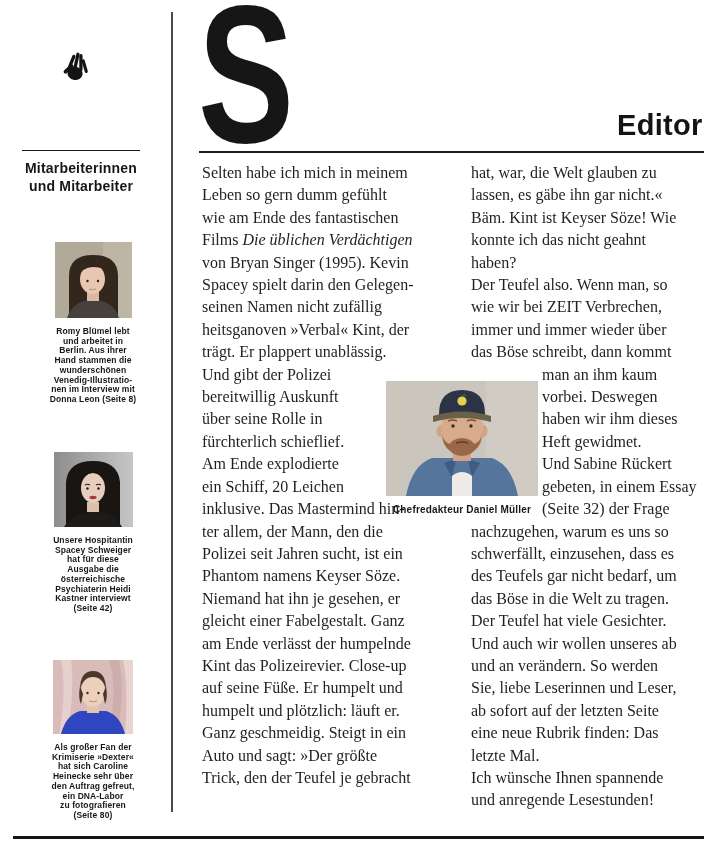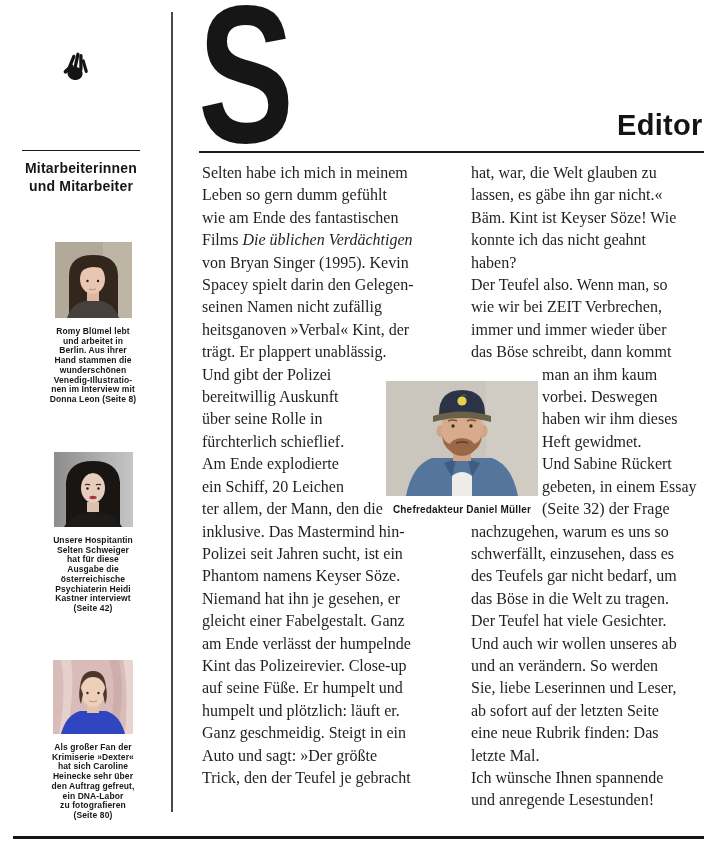--- a/index.html
+++ b/index.html
@@ -116,21 +116,21 @@
       <ellipse cx="39" cy="36" rx="12" ry="15" fill="#e7cdbd"></ellipse>
       <path d="M27,30 Q28,15 39,15 Q51,15 51,30 Q46,21 39,21 Q31,21 27,30 Z" fill="#181513"></path>
       <path d="M31,33 Q33.5,31.6 36,33" stroke="#241a14" stroke-width="1.1" fill="none"></path>
       <path d="M42,33 Q44.5,31.6 47,33" stroke="#241a14" stroke-width="1.1" fill="none"></path>
       <circle cx="33.5" cy="36.5" r="1.2" fill="#241a14"></circle>
       <circle cx="44.5" cy="36.5" r="1.2" fill="#241a14"></circle>
       <ellipse cx="39" cy="45.5" rx="3.6" ry="1.7" fill="#a8373c"></ellipse>
     </svg>
     <figcaption>
         <div class="tline"><span>Unsere Hospitantin</span></div>
-        <div class="tline"><span>Selten Schweiger</span></div>
+        <div class="tline"><span>Spacey Schweiger</span></div>
         <div class="tline"><span>hat für diese</span></div>
         <div class="tline"><span>Ausgabe die</span></div>
         <div class="tline"><span>österreichische</span></div>
         <div class="tline"><span>Psychiaterin Heidi</span></div>
         <div class="tline"><span>Kastner interviewt</span></div>
         <div class="tline"><span>(Seite 42)</span></div>
       </figcaption>
   </figure>
 
   <figure class="contrib c3">
@@ -177,22 +177,22 @@
       <div class="tline"><span>Spacey spielt darin den Gelegen-</span></div>
       <div class="tline"><span>seinen Namen nicht zufällig</span></div>
       <div class="tline"><span>heitsganoven »Verbal« Kint, der</span></div>
       <div class="tline"><span>trägt. Er plappert unablässig.</span></div>
       <div class="tline"><span>Und gibt der Polizei</span></div>
       <div class="tline"><span>bereitwillig Auskunft</span></div>
       <div class="tline"><span>über seine Rolle in</span></div>
       <div class="tline"><span>fürchterlich schieflief.</span></div>
       <div class="tline"><span>Am Ende explodierte</span></div>
       <div class="tline"><span>ein Schiff, 20 Leichen</span></div>
+      <div class="tline"><span>inklusive. Das Mastermind hin-</span></div>
       <div class="tline"><span>ter allem, der Mann, den die</span></div>
-      <div class="tline"><span>inklusive. Das Mastermind hin-</span></div>
       <div class="tline"><span>Polizei seit Jahren sucht, ist ein</span></div>
       <div class="tline"><span>Phantom namens Keyser Söze.</span></div>
       <div class="tline"><span>Niemand hat ihn je gesehen, er</span></div>
       <div class="tline"><span>gleicht einer Fabelgestalt. Ganz</span></div>
       <div class="tline"><span>am Ende verlässt der humpelnde</span></div>
       <div class="tline"><span>Kint das Polizeirevier. Close-up</span></div>
       <div class="tline"><span>auf seine Füße. Er humpelt und</span></div>
       <div class="tline"><span>humpelt und plötzlich: läuft er.</span></div>
       <div class="tline"><span>Ganz geschmeidig. Steigt in ein</span></div>
       <div class="tline"><span>Auto und sagt: »Der größte</span></div>

